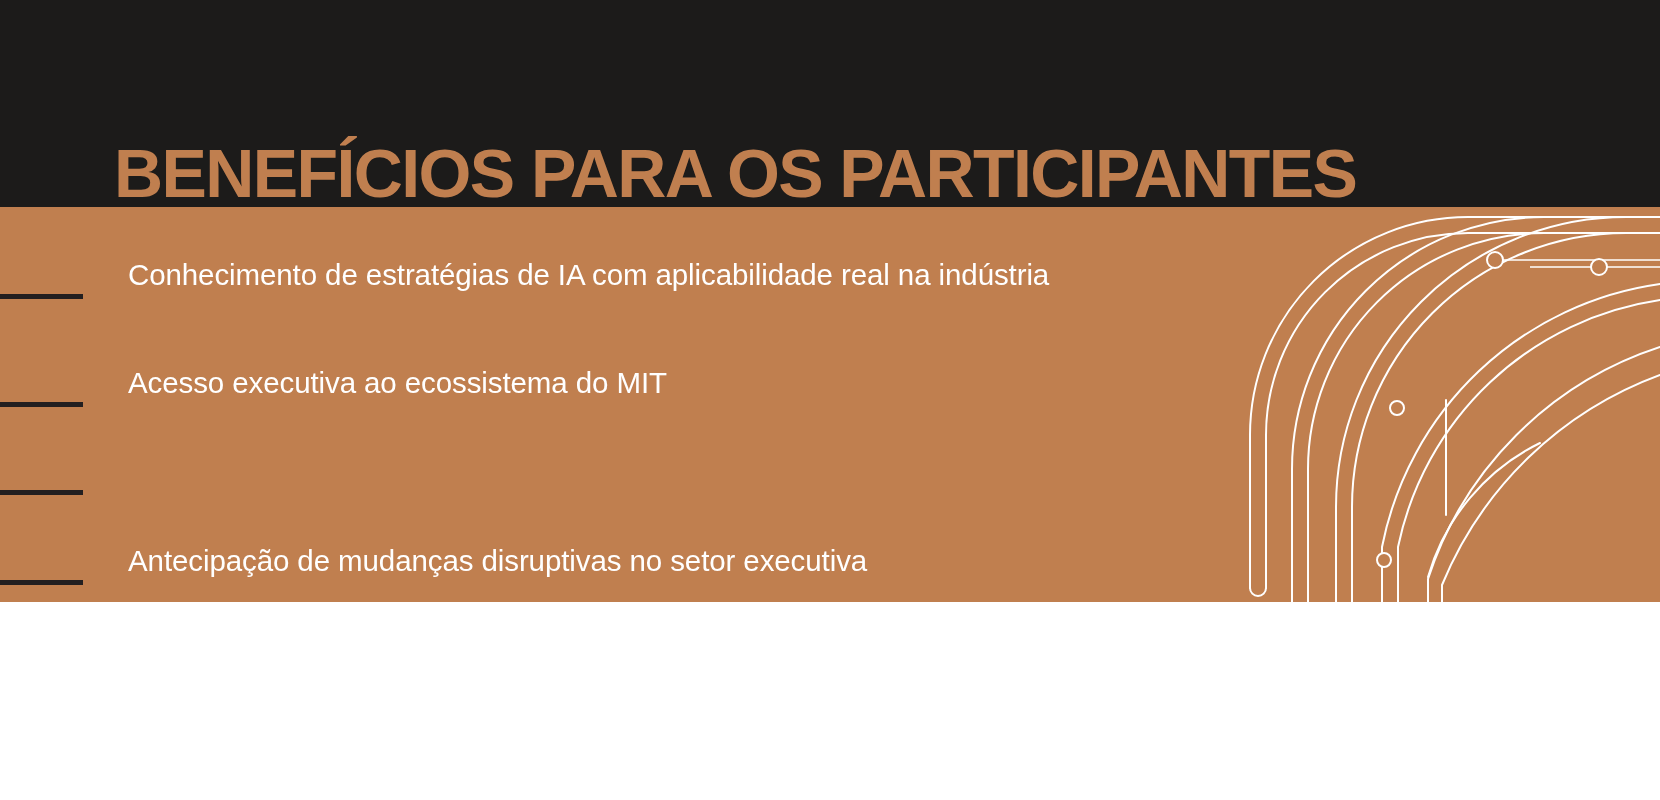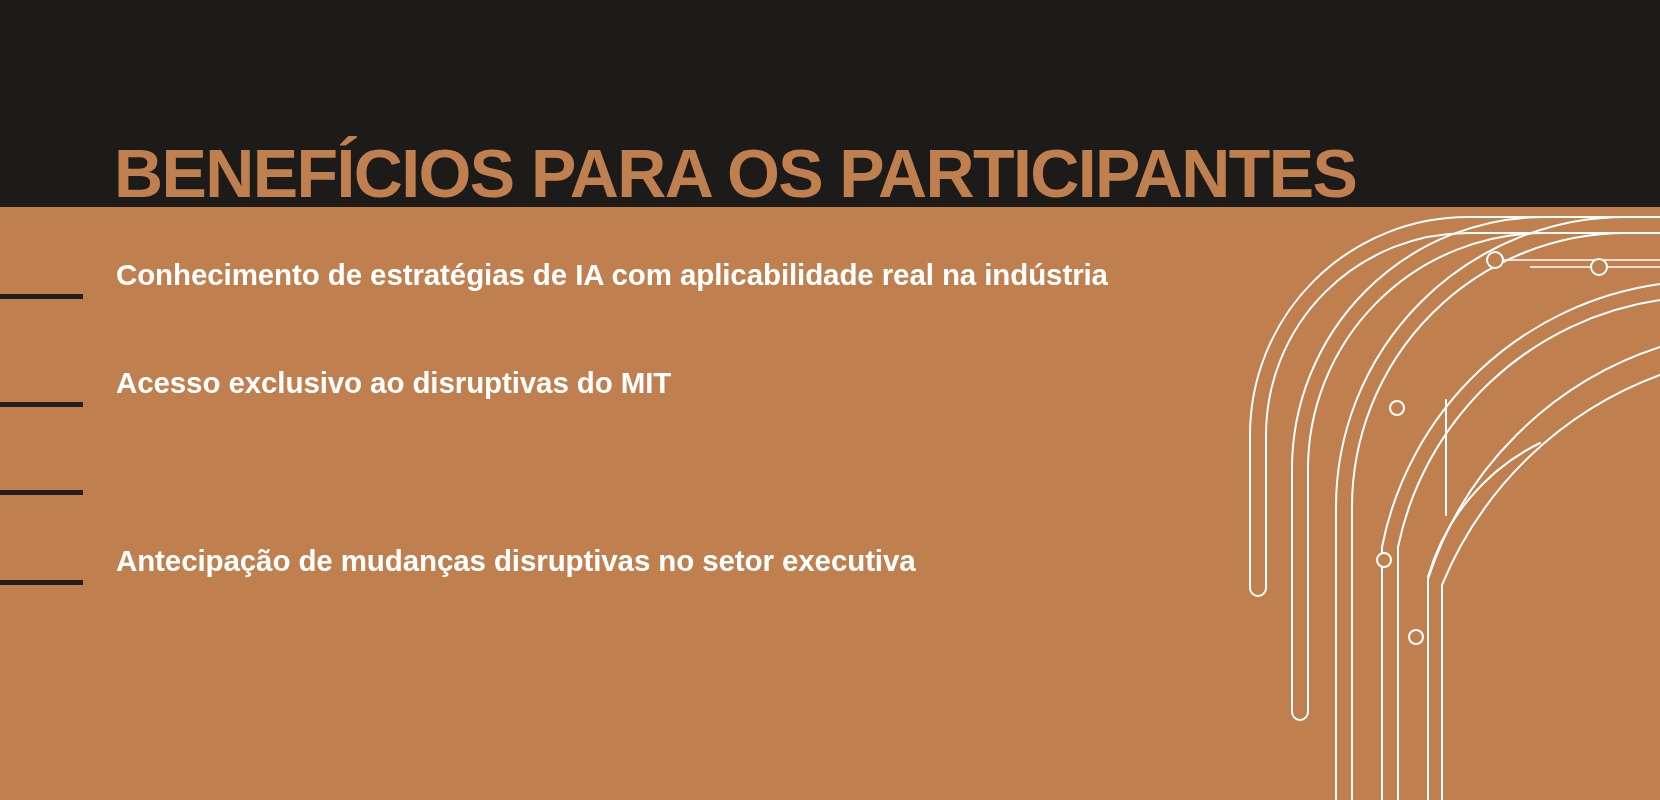--- a/index.html
+++ b/index.html
@@ -3,21 +3,21 @@
 <meta charset="utf-8">
 <style>
   html, body {
     margin: 0;
     padding: 0;
     background: #ffffff;
   }
   #slide {
     position: relative;
     width: 1660px;
-    height: 800px;
+    height: 602px;
     overflow: hidden;
     font-family: "Liberation Sans", sans-serif;
   }
   #bg-tan {
     position: absolute;
     left: 0; top: 0;
     width: 1660px;
     height: 800px;
     background: #c07f4f;
   }
@@ -64,24 +64,24 @@
   .benefit-dash {
     position: absolute;
     left: 0;
     top: 44px;
     width: 83px;
     height: 5px;
     background: #231f20;
   }
   .benefit-text {
     position: absolute;
-    left: 116px;
+    left: 128px;
     top: 0px;
     font-family: "Liberation Sans", sans-serif;
-    font-weight: 700;
+    font-weight: 400;
     font-size: 29.5px;
     line-height: 50px;
     color: #ffffff;
     white-space: nowrap;
     letter-spacing: -0.1px;
   }
   #circuit-decor {
     position: absolute;
     right: 0;
     top: 207px;
@@ -146,21 +146,21 @@
 
   <h1 id="title">BENEFÍCIOS PARA OS PARTICIPANTES</h1>
 
   <ul id="benefits-list">
     <li class="benefit-item" style="top:250px">
       <span class="benefit-dash"></span>
       <span class="benefit-text">Conhecimento de estratégias de IA com aplicabilidade real na indústria</span>
     </li>
     <li class="benefit-item" style="top:358px">
       <span class="benefit-dash"></span>
-      <span class="benefit-text">Acesso exclusivo ao disruptivas do MIT</span>
+      <span class="benefit-text">Acesso executiva ao ecossistema do MIT</span>
     </li>
     <li class="benefit-item" style="top:446px">
       <span class="benefit-dash"></span>
     </li>
     <li class="benefit-item" style="top:536px">
       <span class="benefit-dash"></span>
       <span class="benefit-text">Antecipação de mudanças disruptivas no setor executiva</span>
     </li>
   </ul>
 

